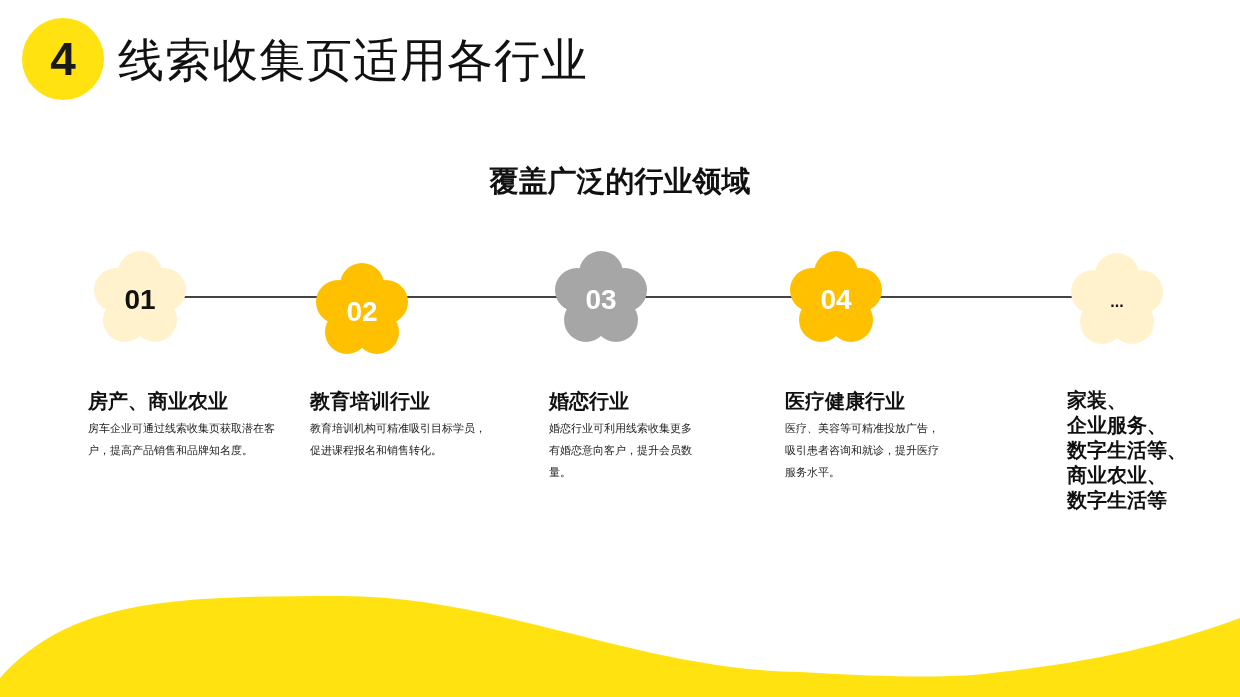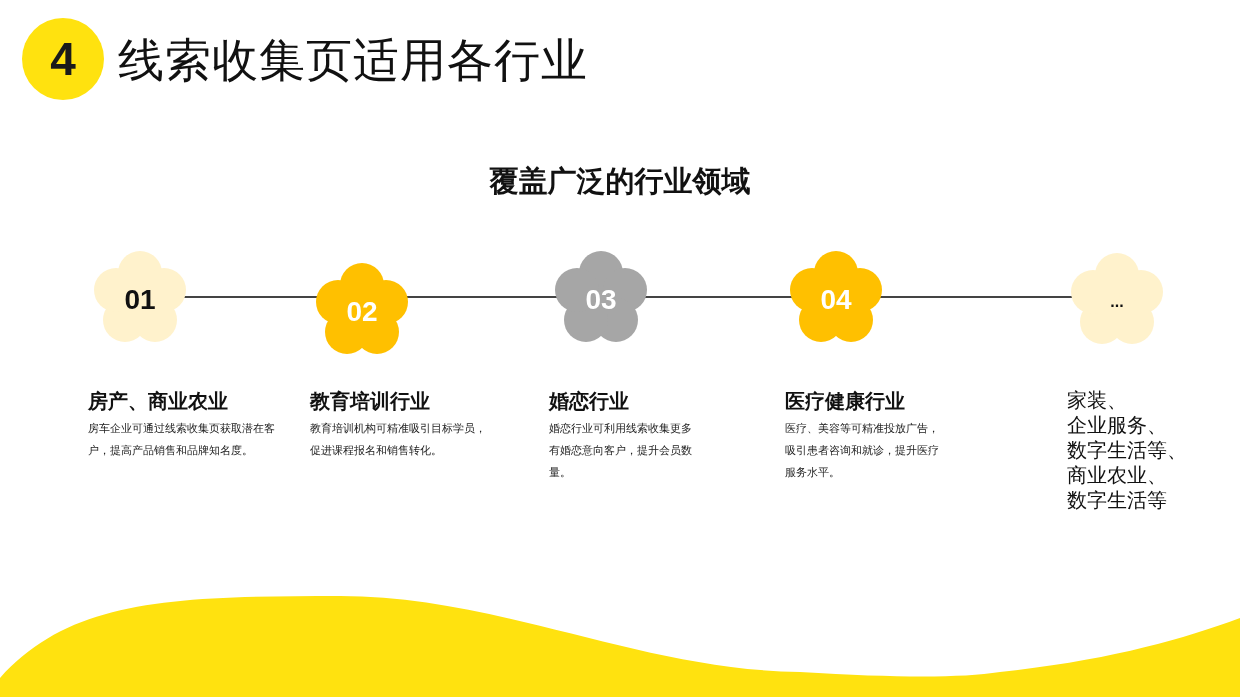--- a/index.html
+++ b/index.html
@@ -42,21 +42,21 @@
       position: absolute; top: 386px;
     }
     .item .h {
       font-size: 20px; font-weight: bold; color: #111; line-height: 30px; white-space: nowrap;
     }
     .item .p {
       font-size: 11px; color: #222; line-height: 22px; margin-top: 2px;
     }
     .more {
       position: absolute; left: 1067px; top: 388px;
-      font-size: 20px; font-weight: normal; color: #111; line-height: 25px;
+      font-size: 20px; font-weight: bold; color: #111; line-height: 25px;
     }
     .wave { position: absolute; left: 0; top: 560px; }
   </style>
 </head>
 <body>
 
 <div class="badge">
   <span>4</span>
 </div>
 <div class="title">线索收集页适用各行业</div>

